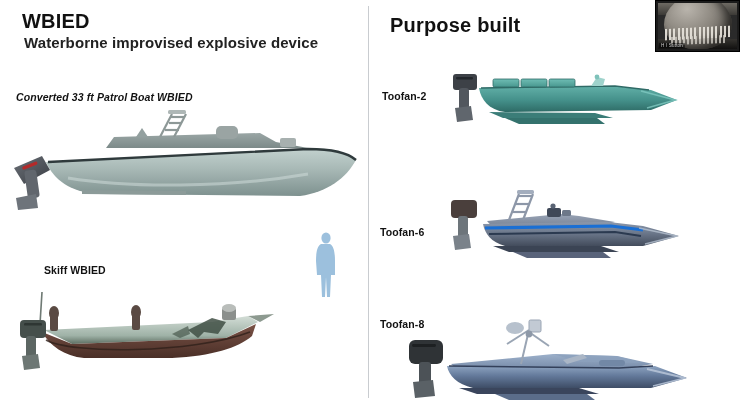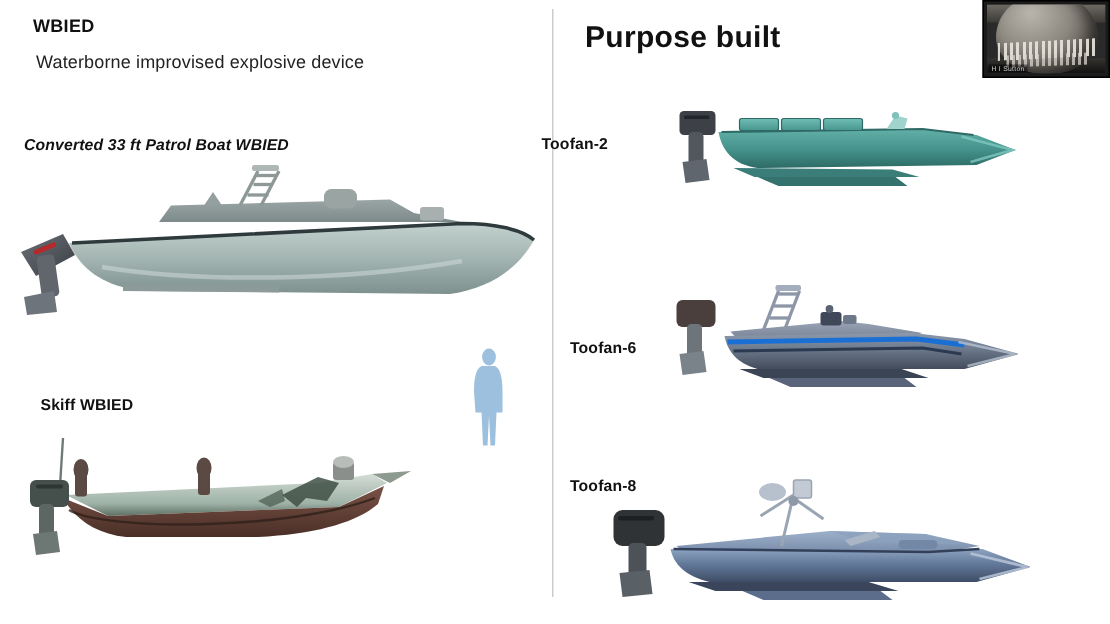--- a/index.html
+++ b/index.html
@@ -16,32 +16,32 @@
   
   .divider{
     position:absolute;left:368px;top:6px;width:1px;height:392px;
     background:#c9ccd0;
   }
 
   
   .col-title{
     position:absolute;font-weight:bold;letter-spacing:.2px;color:#111;
   }
-  #title-left{left:22px;top:10px;font-size:12px;}
-  #subtitle-left{position:absolute;left:24px;top:34px;font-size:12px;font-weight:normal;color:#222;letter-spacing:.1px;}
+  #title-left{left:22px;top:10px;font-size:20px;}
+  #subtitle-left{position:absolute;left:24px;top:34px;font-size:15px;font-weight:bold;color:#222;letter-spacing:.1px;}
   #title-right{left:390px;top:14px;font-size:20px;}
 
   
   .caption{
     position:absolute;font-size:10.5px;font-weight:bold;color:#111;
     letter-spacing:.1px;white-space:nowrap;
   }
   #cap-patrol{left:16px;top:91px;font-style:italic;}
-  #cap-skiff{left:7px;top:264px;padding-left:20px;}
-  #cap-t2{left:361px;top:90px;}
+  #cap-skiff{left:24px;top:264px;padding-left:20px;}
+  #cap-t2{left:382px;top:90px;}
   #cap-t1{left:380px;top:226px;}
   #cap-t3{left:380px;top:318px;}
 
   
   .photo-inset{
     position:absolute;left:655px;top:0px;width:85px;height:52px;
     background:#1b1b1b;border:1px solid #000;box-sizing:border-box;
     overflow:hidden;
   }
   .photo-inset .frame{position:absolute;inset:2px;overflow:hidden;background:#2a2a2a;}

